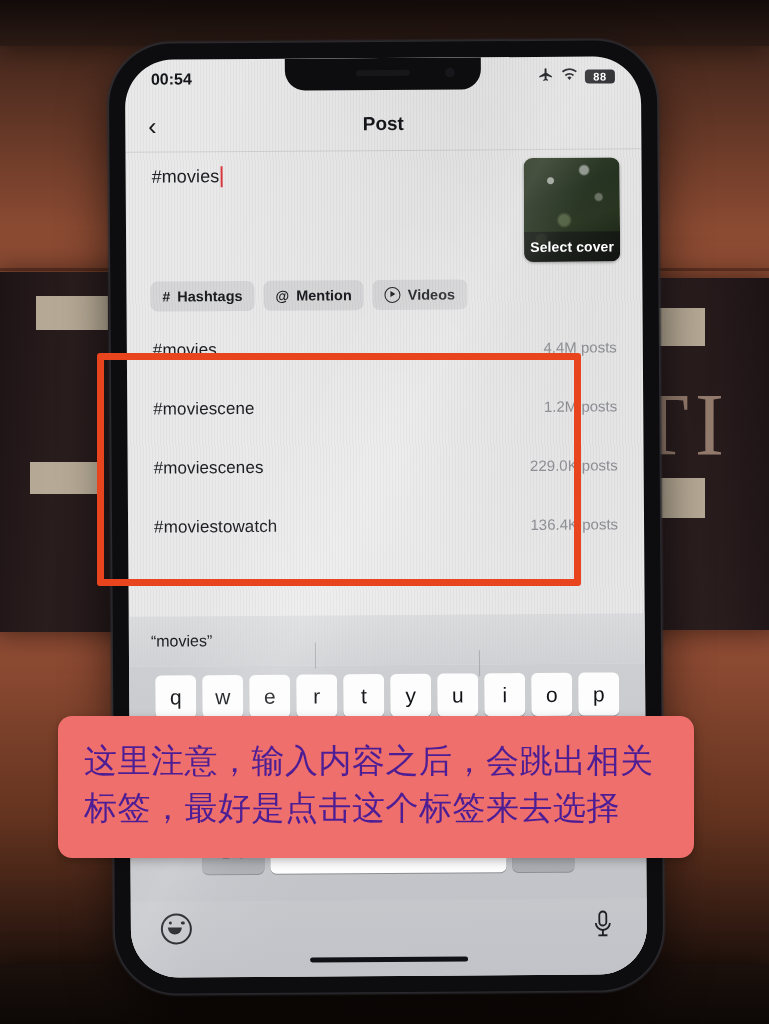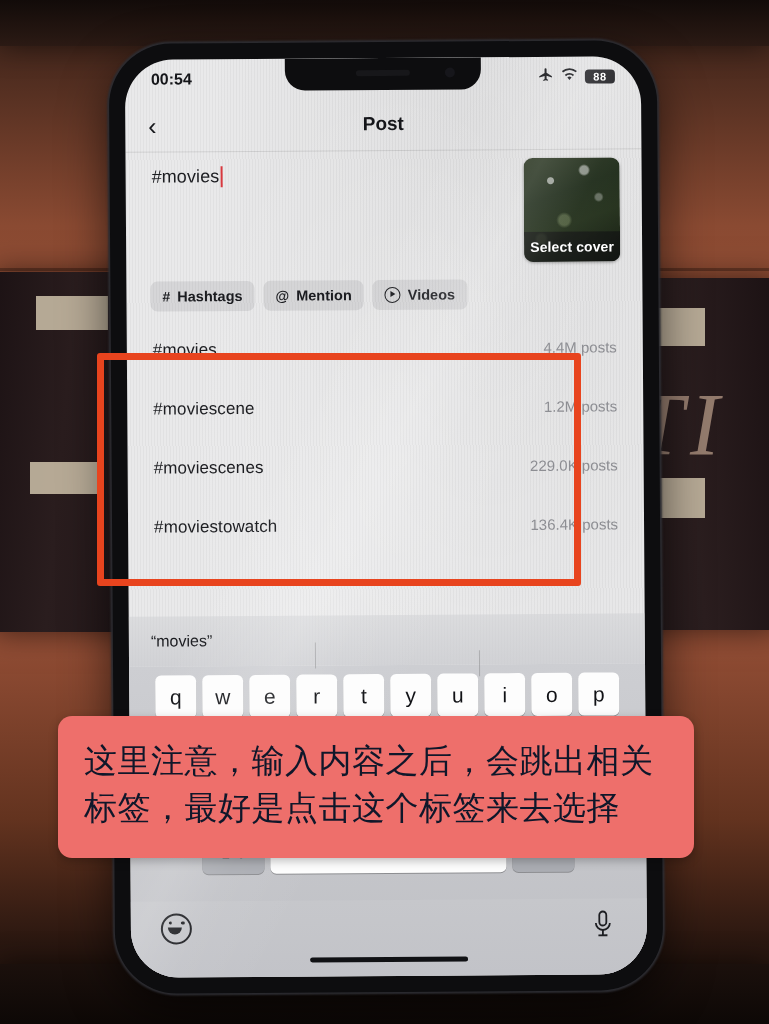--- a/index.html
+++ b/index.html
@@ -383,21 +383,21 @@
     z-index: 60;
   }
   #note {
     position: absolute;
     left: 58px; top: 716px;
     width: 636px;
     box-sizing: border-box;
     background: #ee6f6b;
     border-radius: 14px;
     padding: 22px 26px 26px 26px;
-    color: #0f172a;
+    color: #4c1d95;
     font-size: 33px;
     line-height: 1.42;
     letter-spacing: .5px;
     z-index: 70;
     font-family: "DejaVu Sans", "Liberation Sans", sans-serif;
     box-shadow: 0 3px 10px rgba(0,0,0,.25);
   }
 
   
   #glare {
@@ -418,21 +418,21 @@
   <div class="book book-top"></div>
   <div class="desk-seam" style="top:268px"></div>
 
   <div class="book book-left">
     <div class="tan-rect" style="left:42px; top:24px; width:72px; height:34px;"></div>
     <div class="tan-rect" style="left:36px; top:190px; width:68px; height:32px;"></div>
   </div>
 
   <div class="book book-right">
     <div class="tan-rect" style="left:48px; top:30px; width:78px; height:38px;"></div>
-    <div class="book-letter" style="left:56px; top:96px; font-size:88px;font-style:italic;">TI</div>
+    <div class="book-letter" style="left:56px; top:96px; font-size:88px;">TI</div>
     <div class="tan-rect" style="left:46px; top:200px; width:80px; height:40px;"></div>
   </div>
 
   <div class="book book-bottom-strip"></div>
 </div>
 
 <div id="phone">
   <div id="screen">
 
     <div class="notch">

